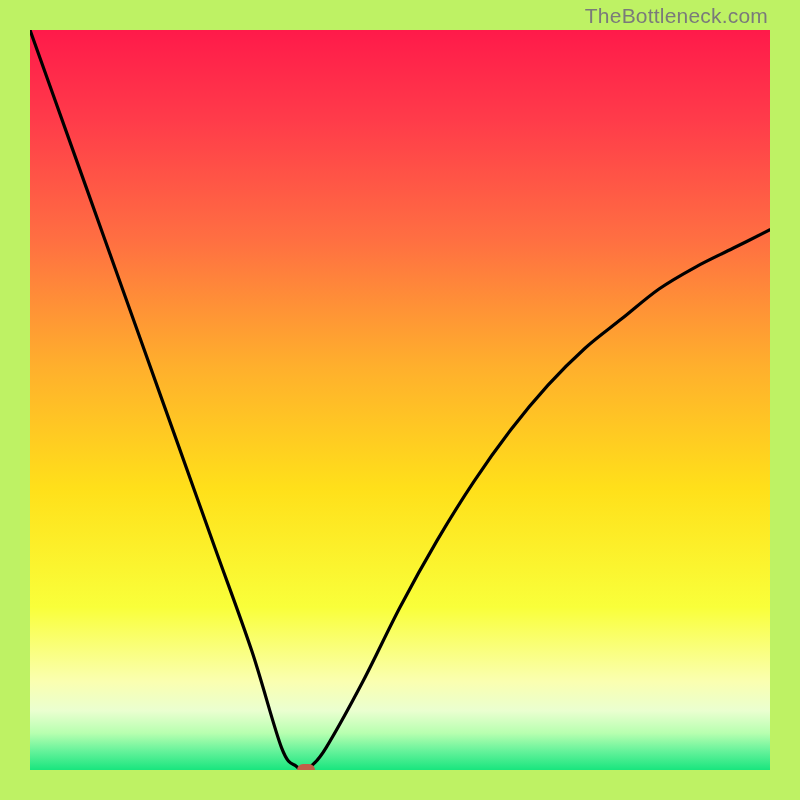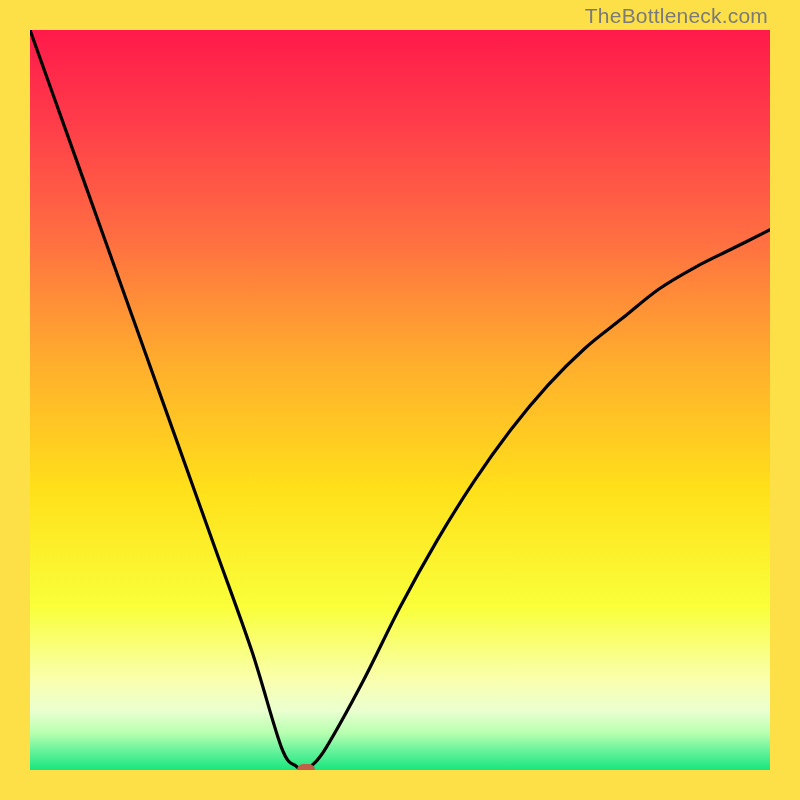--- a/index.html
+++ b/index.html
@@ -8,21 +8,21 @@
     width: 800px;
     height: 800px;
     overflow: hidden;
     background: #000;
     font-family: Arial, Helvetica, sans-serif;
   }
   .frame {
     position: relative;
     width: 800px;
     height: 800px;
-    background: #fde047;
+    background: #bef264;
   }
   .plot-area {
     position: absolute;
     left: 30px;
     top: 30px;
     width: 740px;
     height: 740px;
     overflow: hidden;
   }
   .gradient-bg {

